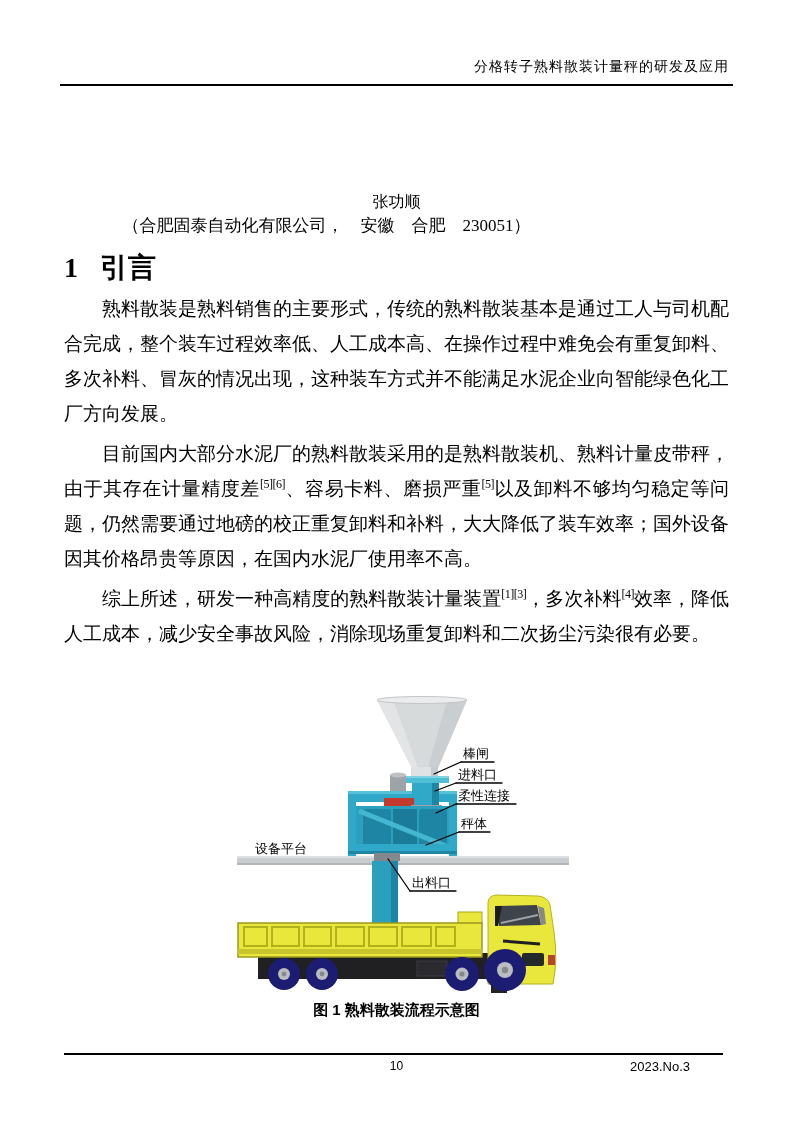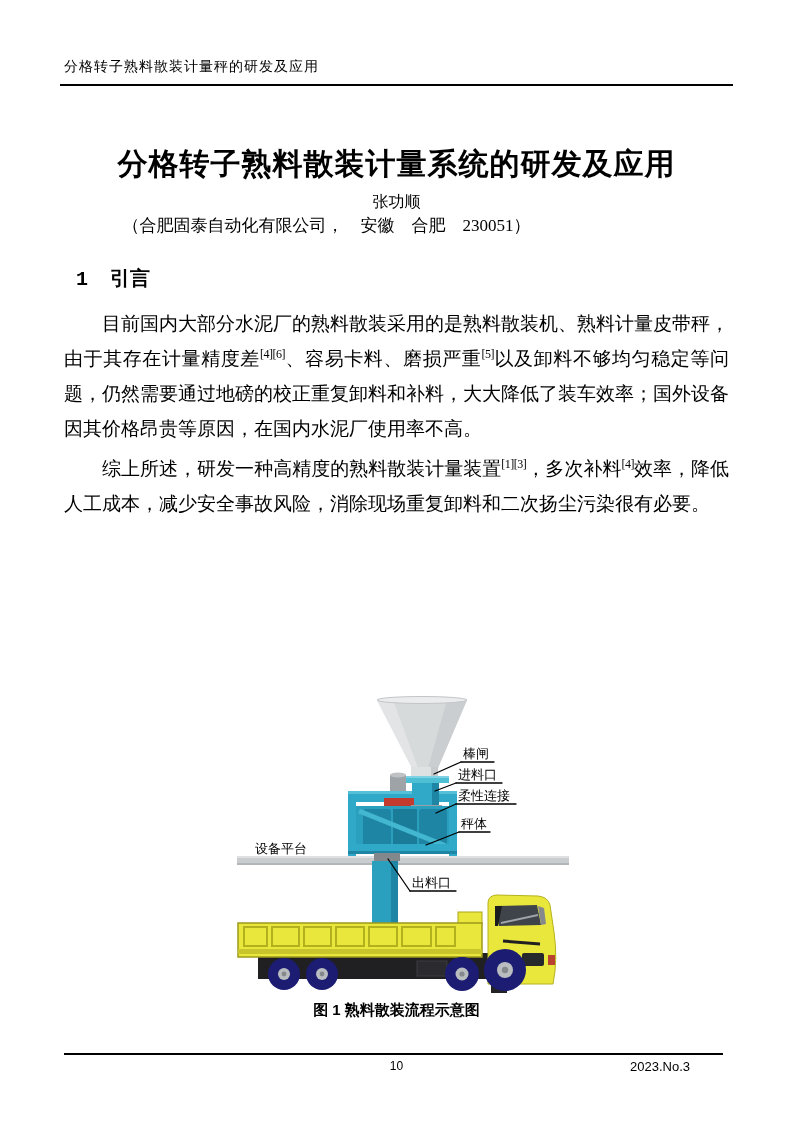--- a/index.html
+++ b/index.html
@@ -2,33 +2,33 @@
 <html><head>
 <meta charset="utf-8">
 <style>
   html,body { margin:0; padding:0; background:#ffffff; }
   .page {
     position:relative; width:793px; height:1122px; background:#ffffff;
     font-family:"Liberation Serif", serif; color:#000; overflow:hidden;
   }
   .running-header {
     position:absolute; top:58px; left:64px; width:665px;
-    text-align:left; font-size:14px; letter-spacing:1px;
+    text-align:right; font-size:14px; letter-spacing:1px;
   }
   .header-rule { position:absolute; top:84px; left:60px; width:673px; height:2px; background:#000; }
   .doc-title {
     position:absolute; top:124px; left:0; width:793px; text-align:center;
     font-family:"Liberation Sans", sans-serif; font-weight:bold; font-size:30px; letter-spacing:1px;
   }
   .doc-author { position:absolute; top:192px; left:0; width:793px; text-align:center; font-size:16px; }
   .doc-affil  { position:absolute; top:214px; left:0; width:653px; text-align:center; font-size:17px; }
   .content { position:absolute; top:254px; left:64px; width:665px; }
   .sec-heading {
-    font-family:Liberation Mono, monospace; font-weight:bold; font-size:20px;
-    line-height:28px; margin:12px;
+    font-family:Liberation Serif, serif; font-weight:bold; font-size:28px;
+    line-height:28px; margin:0;
   }
   .sec-heading .sec-num { display:inline-block; min-width:12px; }
   .sec-heading .sec-title { margin-left:22px; }
   .body-text { font-size:19px; line-height:35px; text-align:justify; }
   .body-text p { margin:5px 0 0 0; text-indent:2em; }
   .body-text p.first { margin-top:9px; }
   sup.ref { font-size:12px; line-height:0; vertical-align:7px; letter-spacing:-0.5px; }
   .sec2 { margin-top:9px; }
   .figure-wrap { position:absolute; top:694px; left:235px; width:335px; height:306px; }
   .figure-caption {
@@ -47,29 +47,29 @@
   .fig-label { font-family:"Liberation Serif", serif; font-size:13px; fill:#000; }
 </style>
 </head>
 <body>
 
 <div class="page">
 
   <div class="running-header">分格转子熟料散装计量秤的研发及应用</div>
   <div class="header-rule"></div>
 
-  <h1 class="doc-title">分格转子熟料散装计量系统的研发及应用</h1>
   <div class="doc-author">张功顺</div>
   <div class="doc-affil">（合肥固泰自动化有限公司，　安徽　合肥　230051）</div>
 
   <div class="content">
     <h2 class="sec-heading"><span class="sec-num">1</span><span class="sec-title">引言</span></h2>
 
     <div class="body-text">
-      <p><span>目前国内大部分水泥厂的熟料散装采用的是熟料散装机、熟料计量皮带秤，由于其存在计量精度差</span><sup class="ref">[4][6]</sup><span>、容易卡料、磨损严重</span><sup class="ref">[5]</sup><span>以及卸料不够均匀稳定等问题，仍然需要通过地磅的校正重复卸料和补料，大大降低了装车效率；国外设备因其价格昂贵等原因，在国内水泥厂使用率不高。</span></p>
+      <p class="first">熟料散装是熟料销售的主要形式，传统的熟料散装基本是通过工人与司机配合完成，整个装车过程效率低、人工成本高、在操作过程中难免会有重复卸料、多次补料、冒灰的情况出现，这种装车方式并不能满足水泥企业向智能绿色化工厂方向发展。</p>
+      <p><span>目前国内大部分水泥厂的熟料散装采用的是熟料散装机、熟料计量皮带秤，由于其存在计量精度差</span><sup class="ref">[5][6]</sup><span>、容易卡料、磨损严重</span><sup class="ref">[5]</sup><span>以及卸料不够均匀稳定等问题，仍然需要通过地磅的校正重复卸料和补料，大大降低了装车效率；国外设备因其价格昂贵等原因，在国内水泥厂使用率不高。</span></p>
       <p><span>综上所述，研发一种高精度的熟料散装计量装置</span><sup class="ref">[1][3]</sup><span>，多次补料</span><sup class="ref">[4]</sup><span>效率，降低人工成本，减少安全事故风险，消除现场重复卸料和二次扬尘污染很有必要。</span></p>
     </div>
 
   </div>
 
   <div class="figure-wrap">
     <svg width="335" height="306" viewBox="0 0 335 306" xmlns="http://www.w3.org/2000/svg">
 
       <g>
         <polygon points="142,6 232,6 203,74 177,74" fill="#D7DADB"></polygon>

